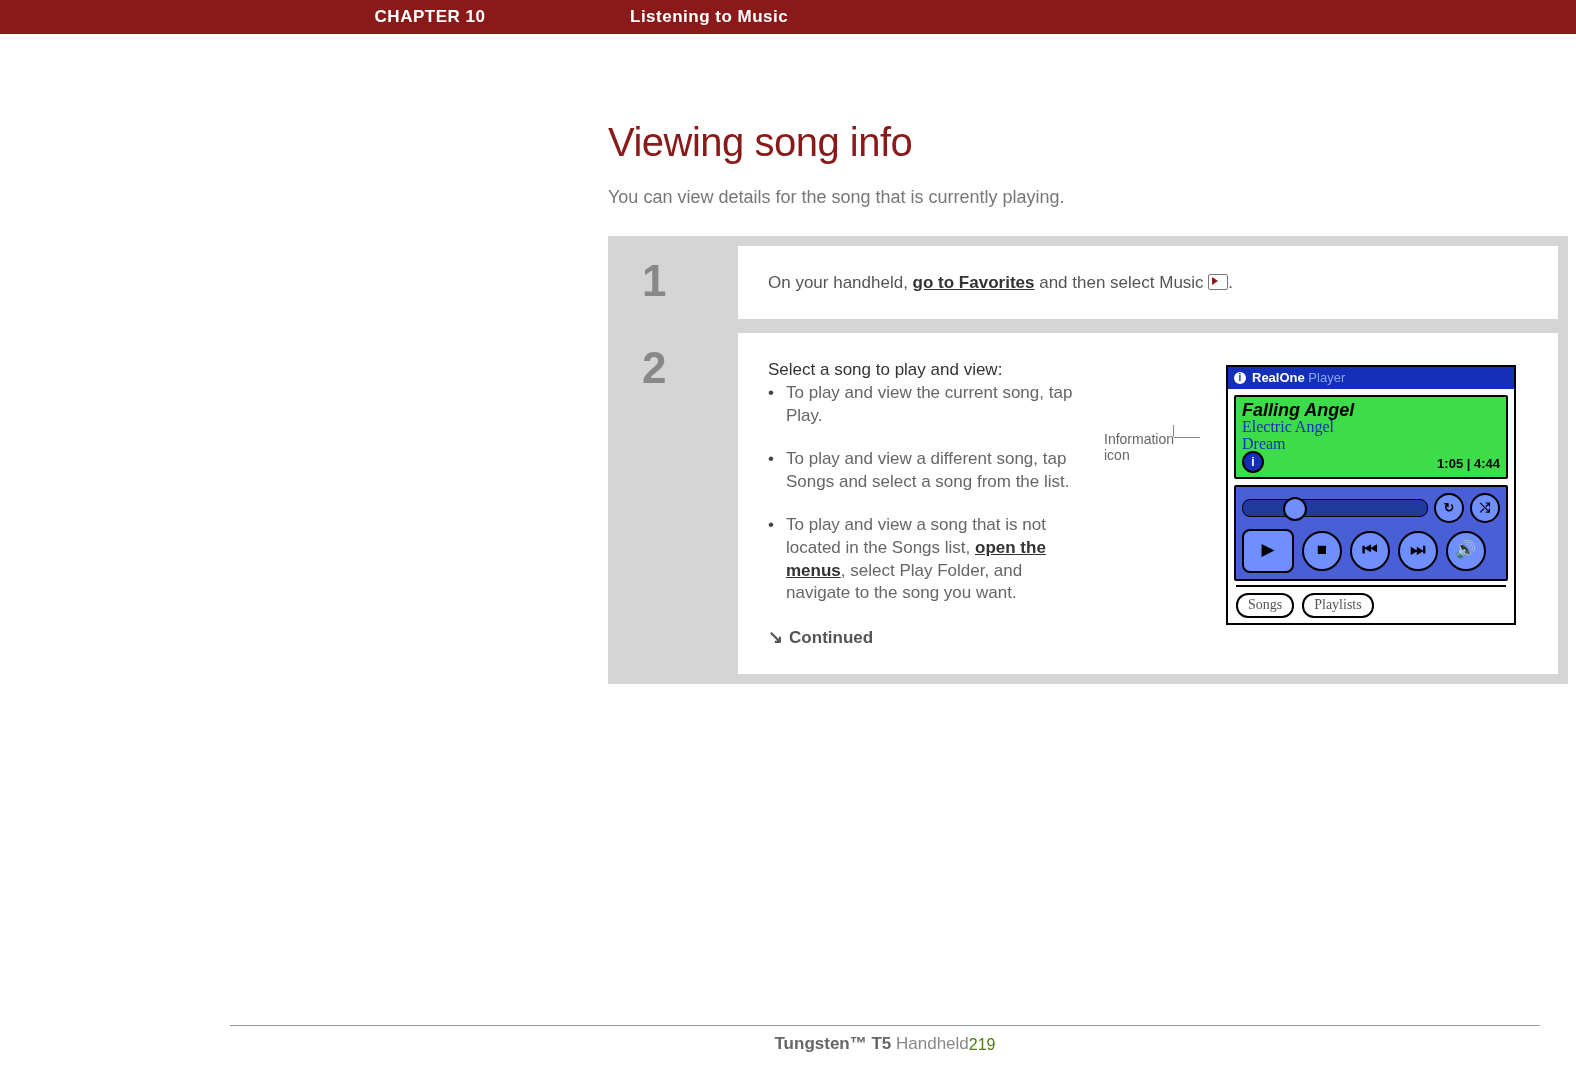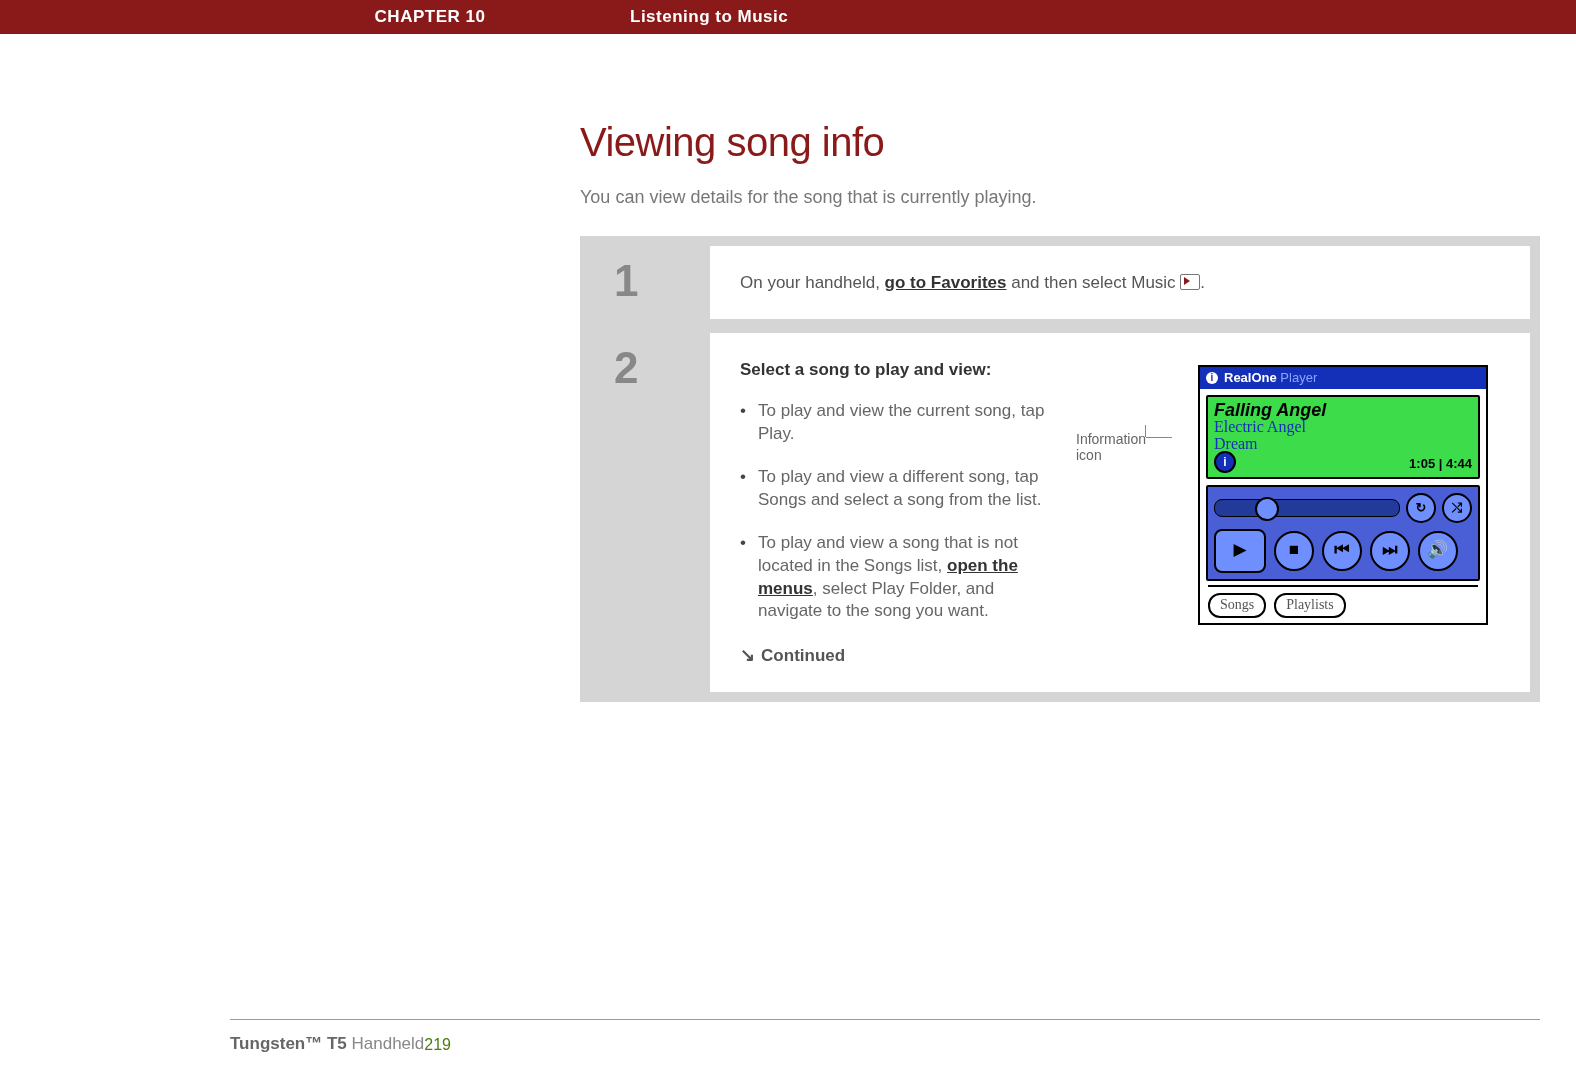--- a/index.html
+++ b/index.html
@@ -26,21 +26,21 @@
     font-size: 17px;
     letter-spacing: 0.5px;
     text-align: center;
   }
   .header-bar .chapter { width: 400px; }
   .header-bar .chapter-title { }
 
   
   .content {
     position: absolute;
-    left: 580px;
+    left: 608px;
     top: 120px;
     width: 960px;
   }
 
   .page-title {
     font-size: 40px;
     font-weight: 400;
     color: #8a1a1a;
     margin: 0 0 22px 0;
     letter-spacing: -0.5px;
@@ -77,21 +77,21 @@
     box-sizing: border-box;
     font-size: 17px;
     color: #555;
     line-height: 1.35;
   }
   .ul-bold { font-weight: 700; text-decoration: underline; color: #333; margin-top: 13px; }
 
   
   .step2-wrap { display: flex; gap: 26px; }
   .step2-text { width: 310px; }
-  .step2-text .sel-head { font-weight: 700; color: #333; margin-bottom: 18px; }
+  .step2-text .sel-head { font-weight: 400; color: #333; }
   .step2-text ul { list-style: none; margin: 0; padding: 0; }
   .step2-text li { position: relative; padding-left: 18px; margin-bottom: 20px; color: #666; }
   .step2-text li::before { content: "•"; position: absolute; left: 0; top: 0; color: #444; }
   .continued { font-weight: 700; color: #555; }
   .continued .arrow { display:inline-block; transform: rotate(0deg); margin-right:6px; font-size:18px;}
 
   .callout-col { display:flex; justify-content:flex-start; padding-top:72px; width:96px; }
   .callout-label { font-size:14px; color:#666; text-align:left; line-height:1.15; }
   .callout-leader { height:1px; background:#888; width:60px; margin-top:6px; position:relative;}
   .callout-leader::before { content:""; position:absolute; left:-1px; top:-12px; width:1px; height:12px; background:#888; }
@@ -175,23 +175,23 @@
   .player .hr { position:absolute; left:8px; right:8px; bottom:36px; height:2px; background:#000; }
 
   
   .footer {
     position: absolute;
     left: 230px;
     right: 36px;
     bottom: 26px;
     display: flex;
     align-items: flex-end;
-    justify-content: flex-start;
+    justify-content: center;
     border-top: 1px solid #999;
-    padding-top: 14px;
+    padding-top: 8px;
     font-size: 17px;
     color: #888;
   }
   .footer .product .strong { font-weight:700; color:#666; }
   .footer .page { color:#4d7c0f; font-size:16px; }
 
   
   .media-glyph {
     display:inline-block; width:18px; height:14px; border:1px solid #777;
     border-radius:2px; position:relative; vertical-align:-2px;

